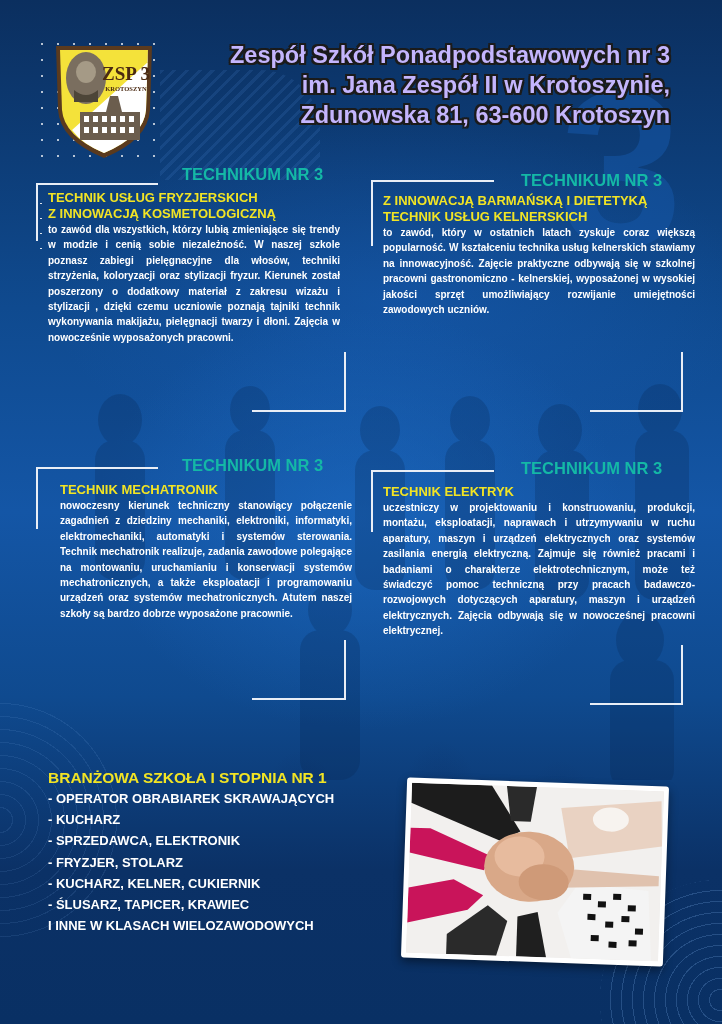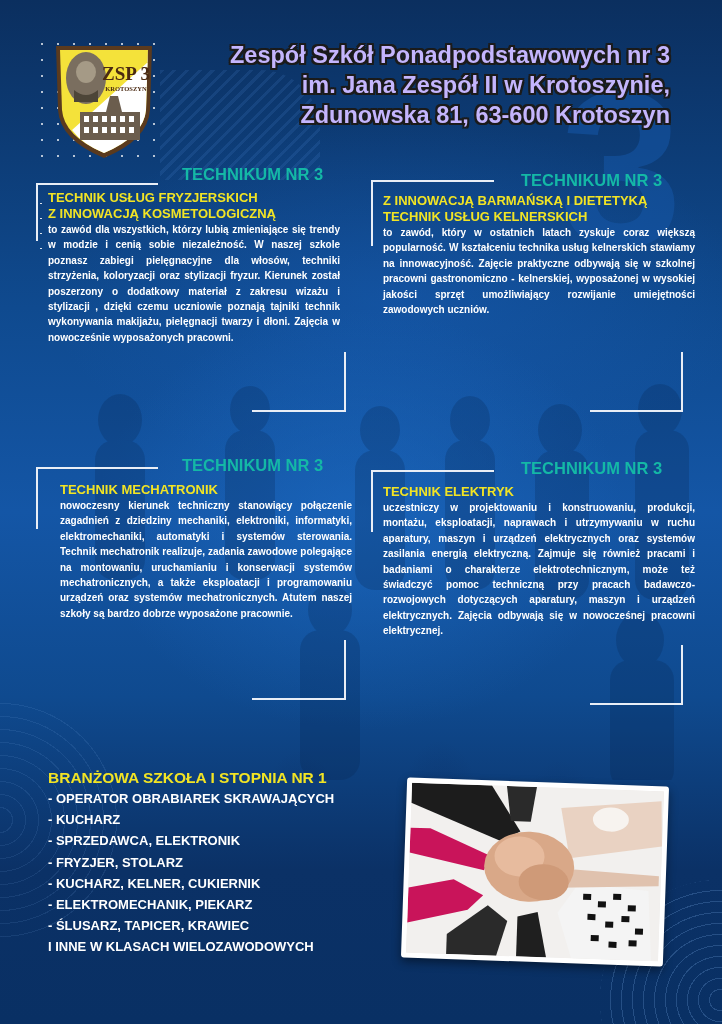--- a/index.html
+++ b/index.html
@@ -171,21 +171,20 @@
   <div class="b-bot" style="left:590px;top:703px;width:93px;"></div>
 </div>
 
 <div class="branz">
   <div class="head">BRANŻOWA SZKOŁA I STOPNIA  NR 1</div>
   <div class="item">- OPERATOR OBRABIAREK SKRAWAJĄCYCH</div>
   <div class="item">- KUCHARZ</div>
   <div class="item">- SPRZEDAWCA, ELEKTRONIK</div>
   <div class="item">- FRYZJER, STOLARZ</div>
   <div class="item">- KUCHARZ, KELNER, CUKIERNIK</div>
-  <div class="item">- ELEKTROMECHANIK, PIEKARZ</div>
   <div class="item">- ŚLUSARZ, TAPICER, KRAWIEC</div>
   <div class="item">I INNE W KLASACH WIELOZAWODOWYCH</div>
 </div>
 
 <div class="photo">
   <svg class="photo-inner" viewBox="0 0 252 170" preserveAspectRatio="none">
     <rect width="252" height="170" fill="#f2f0ee"></rect>
     <path d="M0 0 L80 0 L110 45 L90 55 L0 20 Z" fill="#1c1c1c"></path>
     <path d="M95 0 L125 0 L120 35 L100 35 Z" fill="#2a2a2a"></path>
     <path d="M0 45 L20 45 L80 70 L75 85 L0 70 Z" fill="#c9145a"></path>

